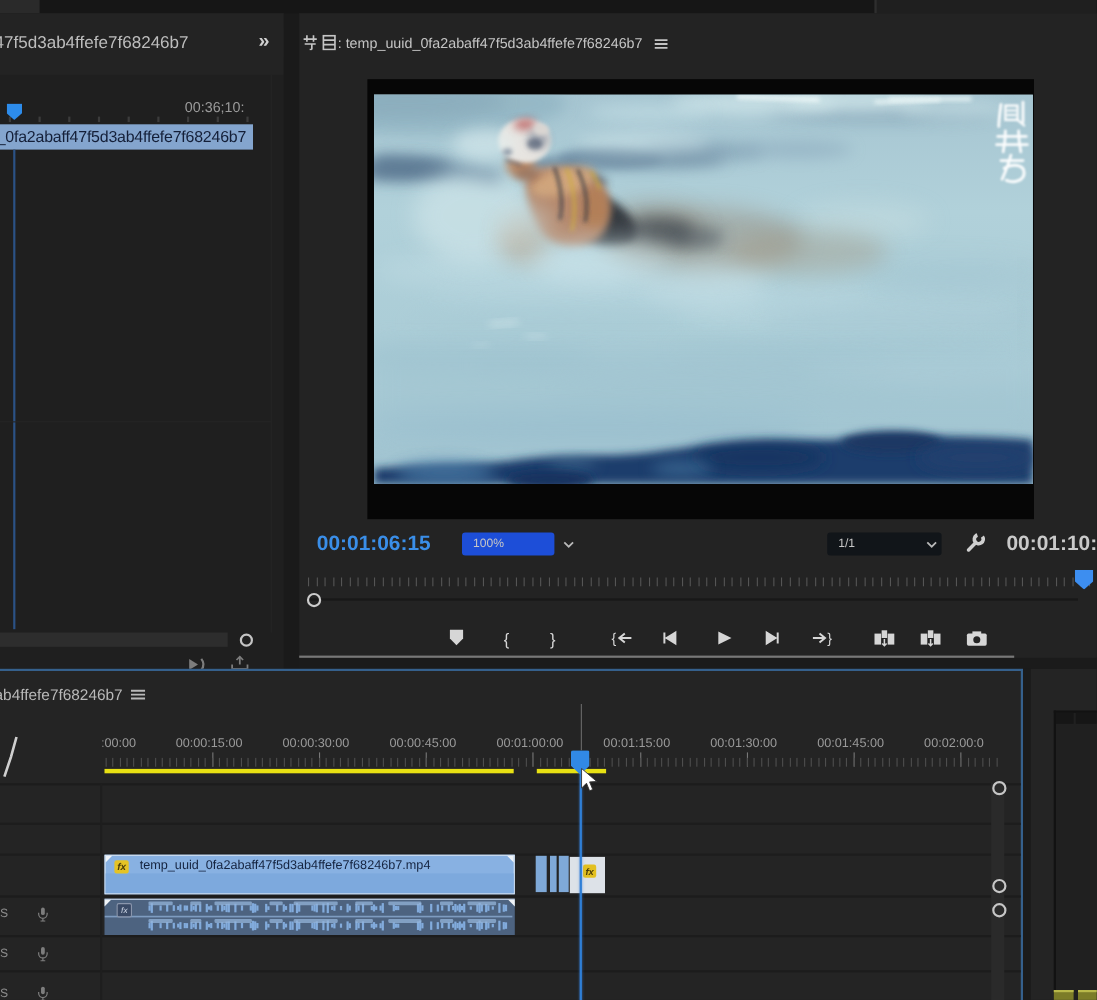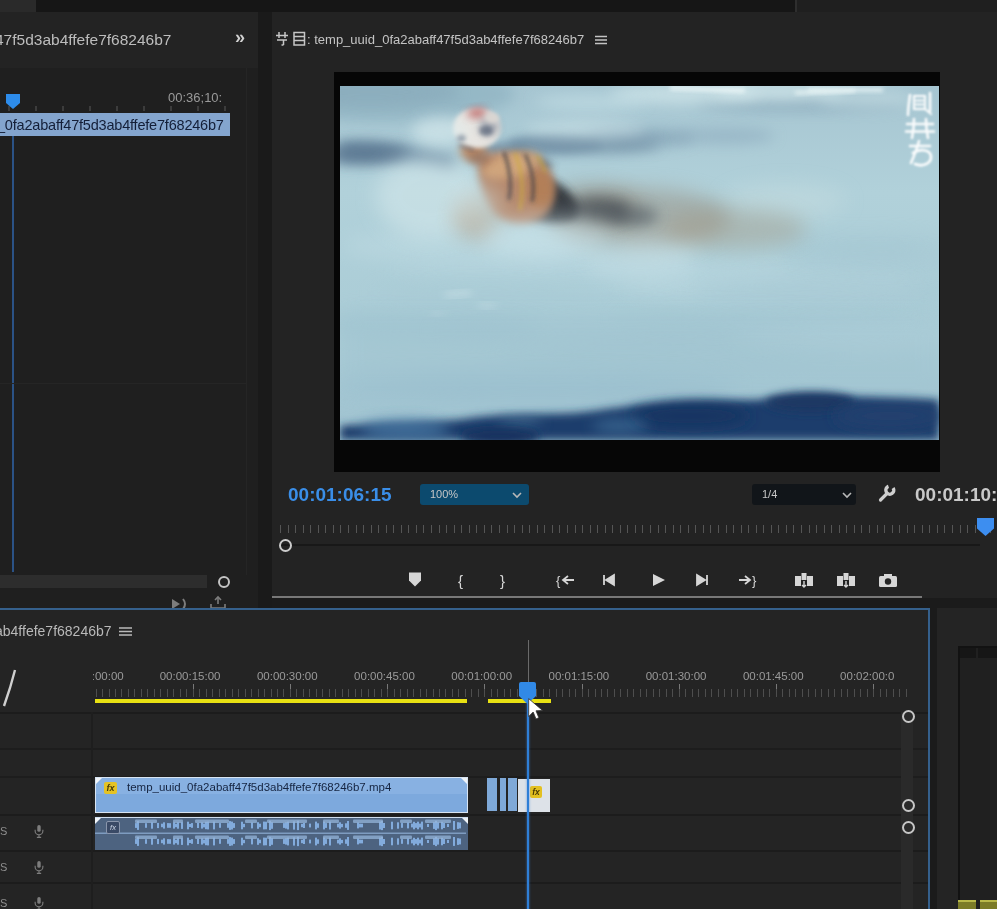--- a/index.html
+++ b/index.html
@@ -208,28 +208,28 @@
   <path d="M567,38 H593 M566,45.5 H594 M574,33 C574,40 573,47 572,52 M586,33 C586,40 587,47 588,52"></path>
   <path d="M570,60 H590"></path>
   <path d="M579,55 C577,63 574,70 571,77"></path>
   <path d="M573,67 C581,62 591,64 591,71 C591,78 582,81 575,78" stroke-width="2.8"></path>
  </g>
 </svg>
       </div>
     </div>
 
     <div class="abs" style="left:16px;top:472px;color:#3a8ee8;font-size:19px;font-weight:bold;letter-spacing:0;">00:01:06:15</div>
-    <div class="abs" style="left:148px;top:472px;width:109px;height:21px;background:#0c4a6e;border-radius:3px;">
+    <div class="abs" style="left:148px;top:472px;width:84px;height:21px;background:#1d4ed8;border-radius:3px;">
       <div class="abs" style="left:10px;top:4px;color:#c6c6c6;font-size:11px;">100%</div>
       <svg class="abs" style="left:91px;top:7px;" width="12" height="8" viewBox="0 0 12 8">
           <path d="M2 2 L6 6 L10 2" stroke="#b8b8b8" stroke-width="1.6" fill="none"></path>
         </svg>
     </div>
     <div class="abs" style="left:480px;top:472px;width:104px;height:21px;background:#111519;border-radius:3px;">
-      <div class="abs" style="left:10px;top:4px;color:#c6c6c6;font-size:11px;">1/4</div>
+      <div class="abs" style="left:10px;top:4px;color:#c6c6c6;font-size:11px;">1/1</div>
       <svg class="abs" style="left:89px;top:7px;" width="12" height="8" viewBox="0 0 12 8">
           <path d="M2 2 L6 6 L10 2" stroke="#b8b8b8" stroke-width="1.6" fill="none"></path>
         </svg>
     </div>
 
     <svg class="abs" style="left:604px;top:470px;" width="22" height="22" viewBox="0 0 22 22">
       <g stroke="#cfcfcf" fill="none">
         <path d="M4.5 18 L11 11.5" stroke-width="3.2" stroke-linecap="round"></path>
         <circle cx="13.8" cy="8.2" r="4" stroke-width="3.4" stroke-dasharray="19.5 5.6" transform="rotate(-35 13.8 8.2)"></circle>
       </g>

